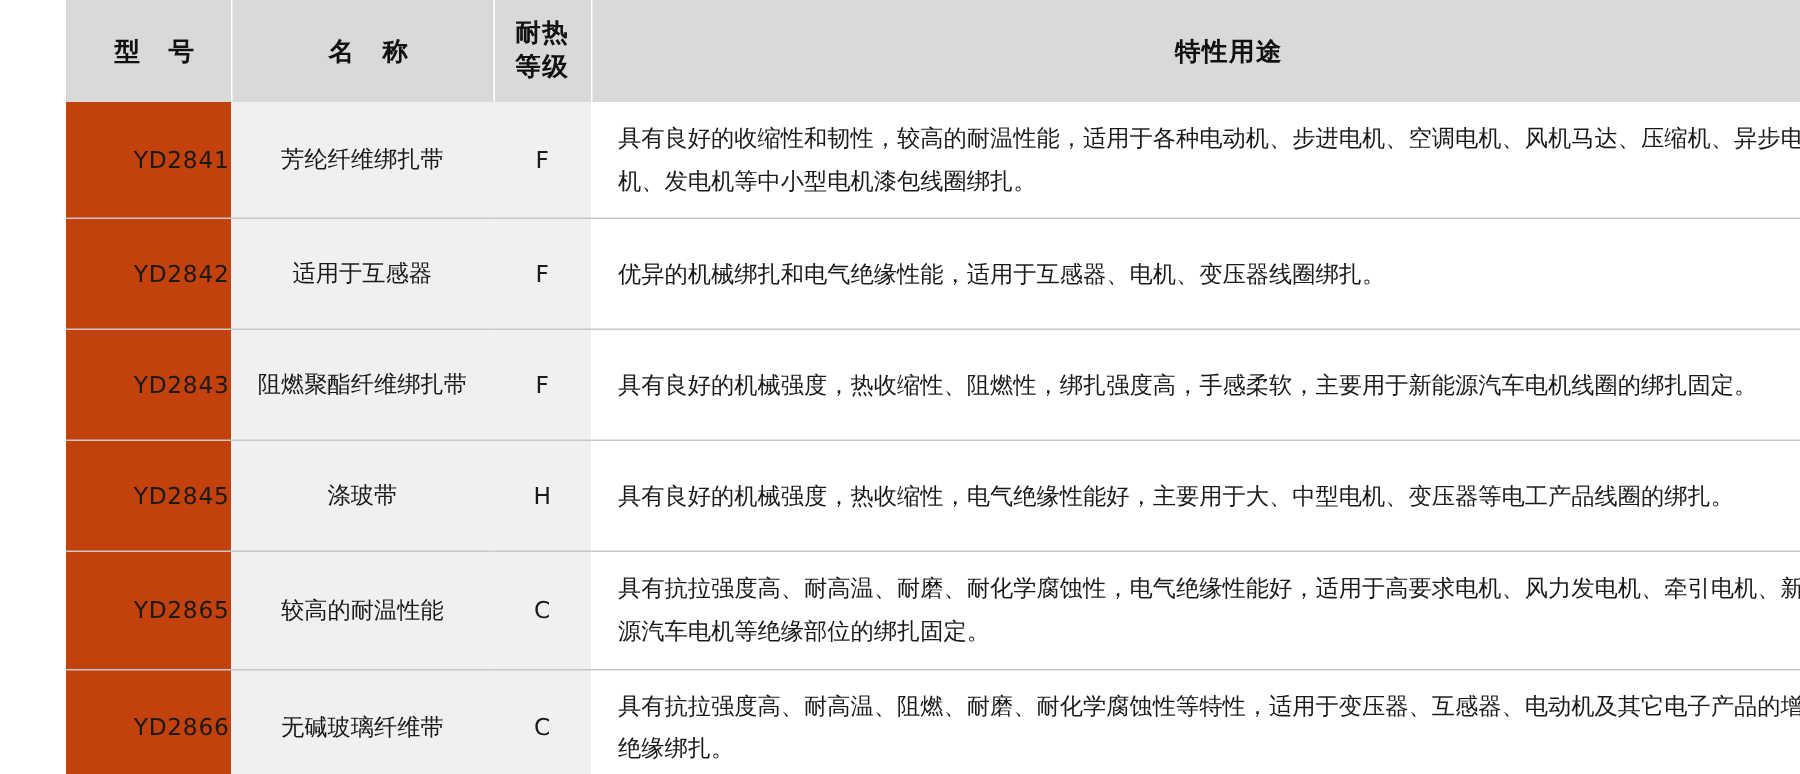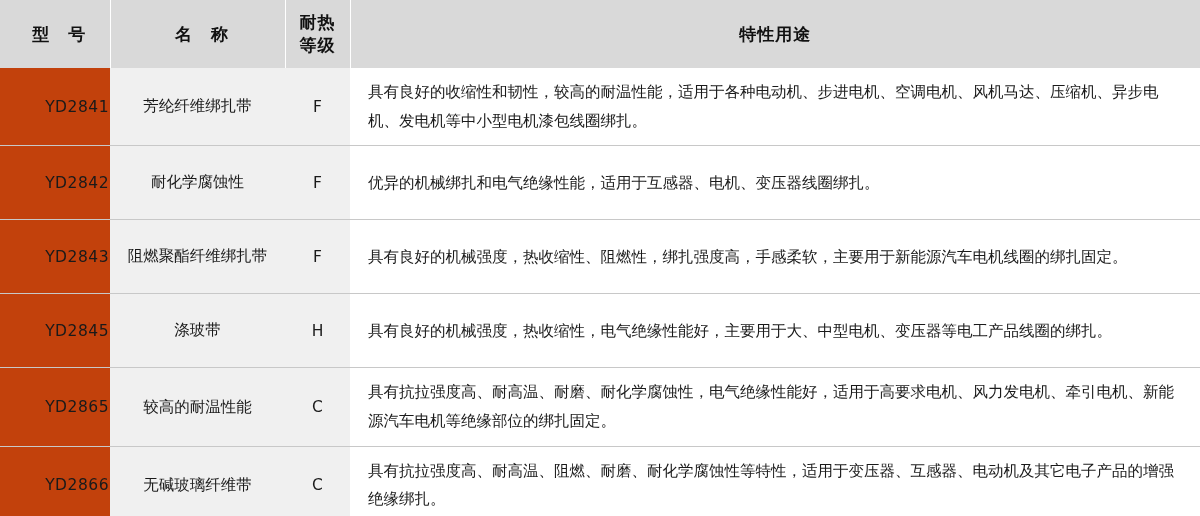--- a/index.html
+++ b/index.html
@@ -11,20 +11,21 @@
     width: 1200px;
     height: 516px;
     font-family: "DejaVu Sans", "Liberation Sans", sans-serif;
     color: #1a1a1a;
     overflow: hidden;
   }
   .table-wrap {
     width: 1200px;
     height: 516px;
     box-sizing: border-box;
+    padding-left: 44px;
   }
   table.spec {
     width: 1200px;
     border-collapse: collapse;
     table-layout: fixed;
   }
   table.spec col.c-model  { width: 110px; }
   table.spec col.c-name   { width: 175px; }
   table.spec col.c-grade  { width: 65px; }
   table.spec col.c-desc   { width: 850px; }
@@ -106,21 +107,21 @@
     </thead>
     <tbody>
       <tr class="r-tall">
         <td class="model">YD2841</td>
         <td class="name">芳纶纤维绑扎带</td>
         <td class="grade">F</td>
         <td class="desc">具有良好的收缩性和韧性，较高的耐温性能，适用于各种电动机、步进电机、空调电机、风机马达、压缩机、异步电机、发电机等中小型电机漆包线圈绑扎。</td>
       </tr>
       <tr class="r-short">
         <td class="model">YD2842</td>
-        <td class="name">耐化学腐蚀性</td>
+        <td class="name">适用于互感器</td>
         <td class="grade">F</td>
         <td class="desc">优异的机械绑扎和电气绝缘性能，适用于互感器、电机、变压器线圈绑扎。</td>
       </tr>
       <tr class="r-tall">
         <td class="model">YD2843</td>
         <td class="name">阻燃聚酯纤维绑扎带</td>
         <td class="grade">F</td>
         <td class="desc">具有良好的机械强度，热收缩性、阻燃性，绑扎强度高，手感柔软，主要用于新能源汽车电机线圈的绑扎固定。</td>
       </tr>
       <tr class="r-tall">

